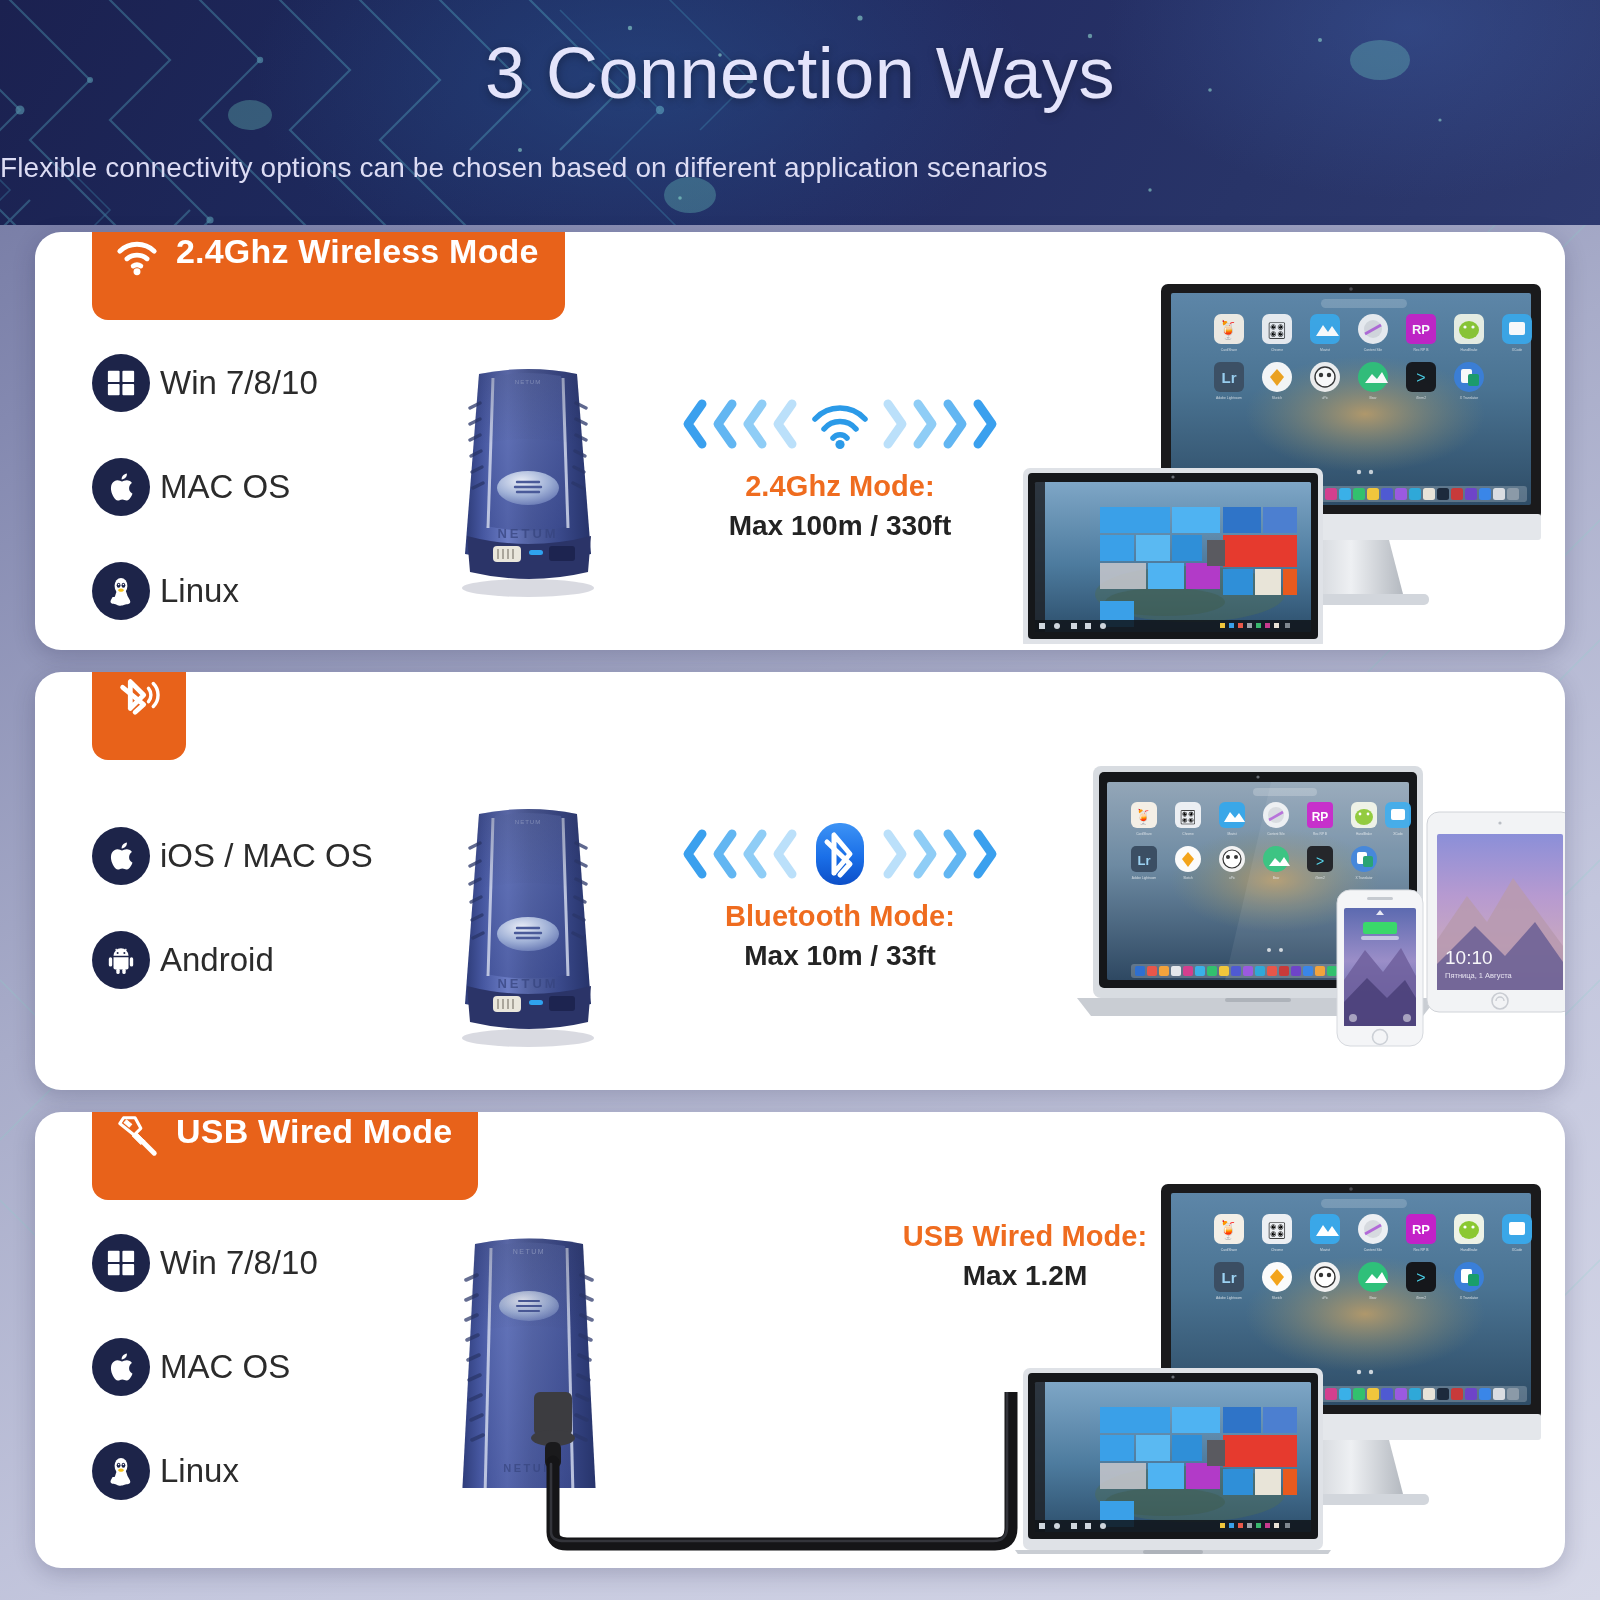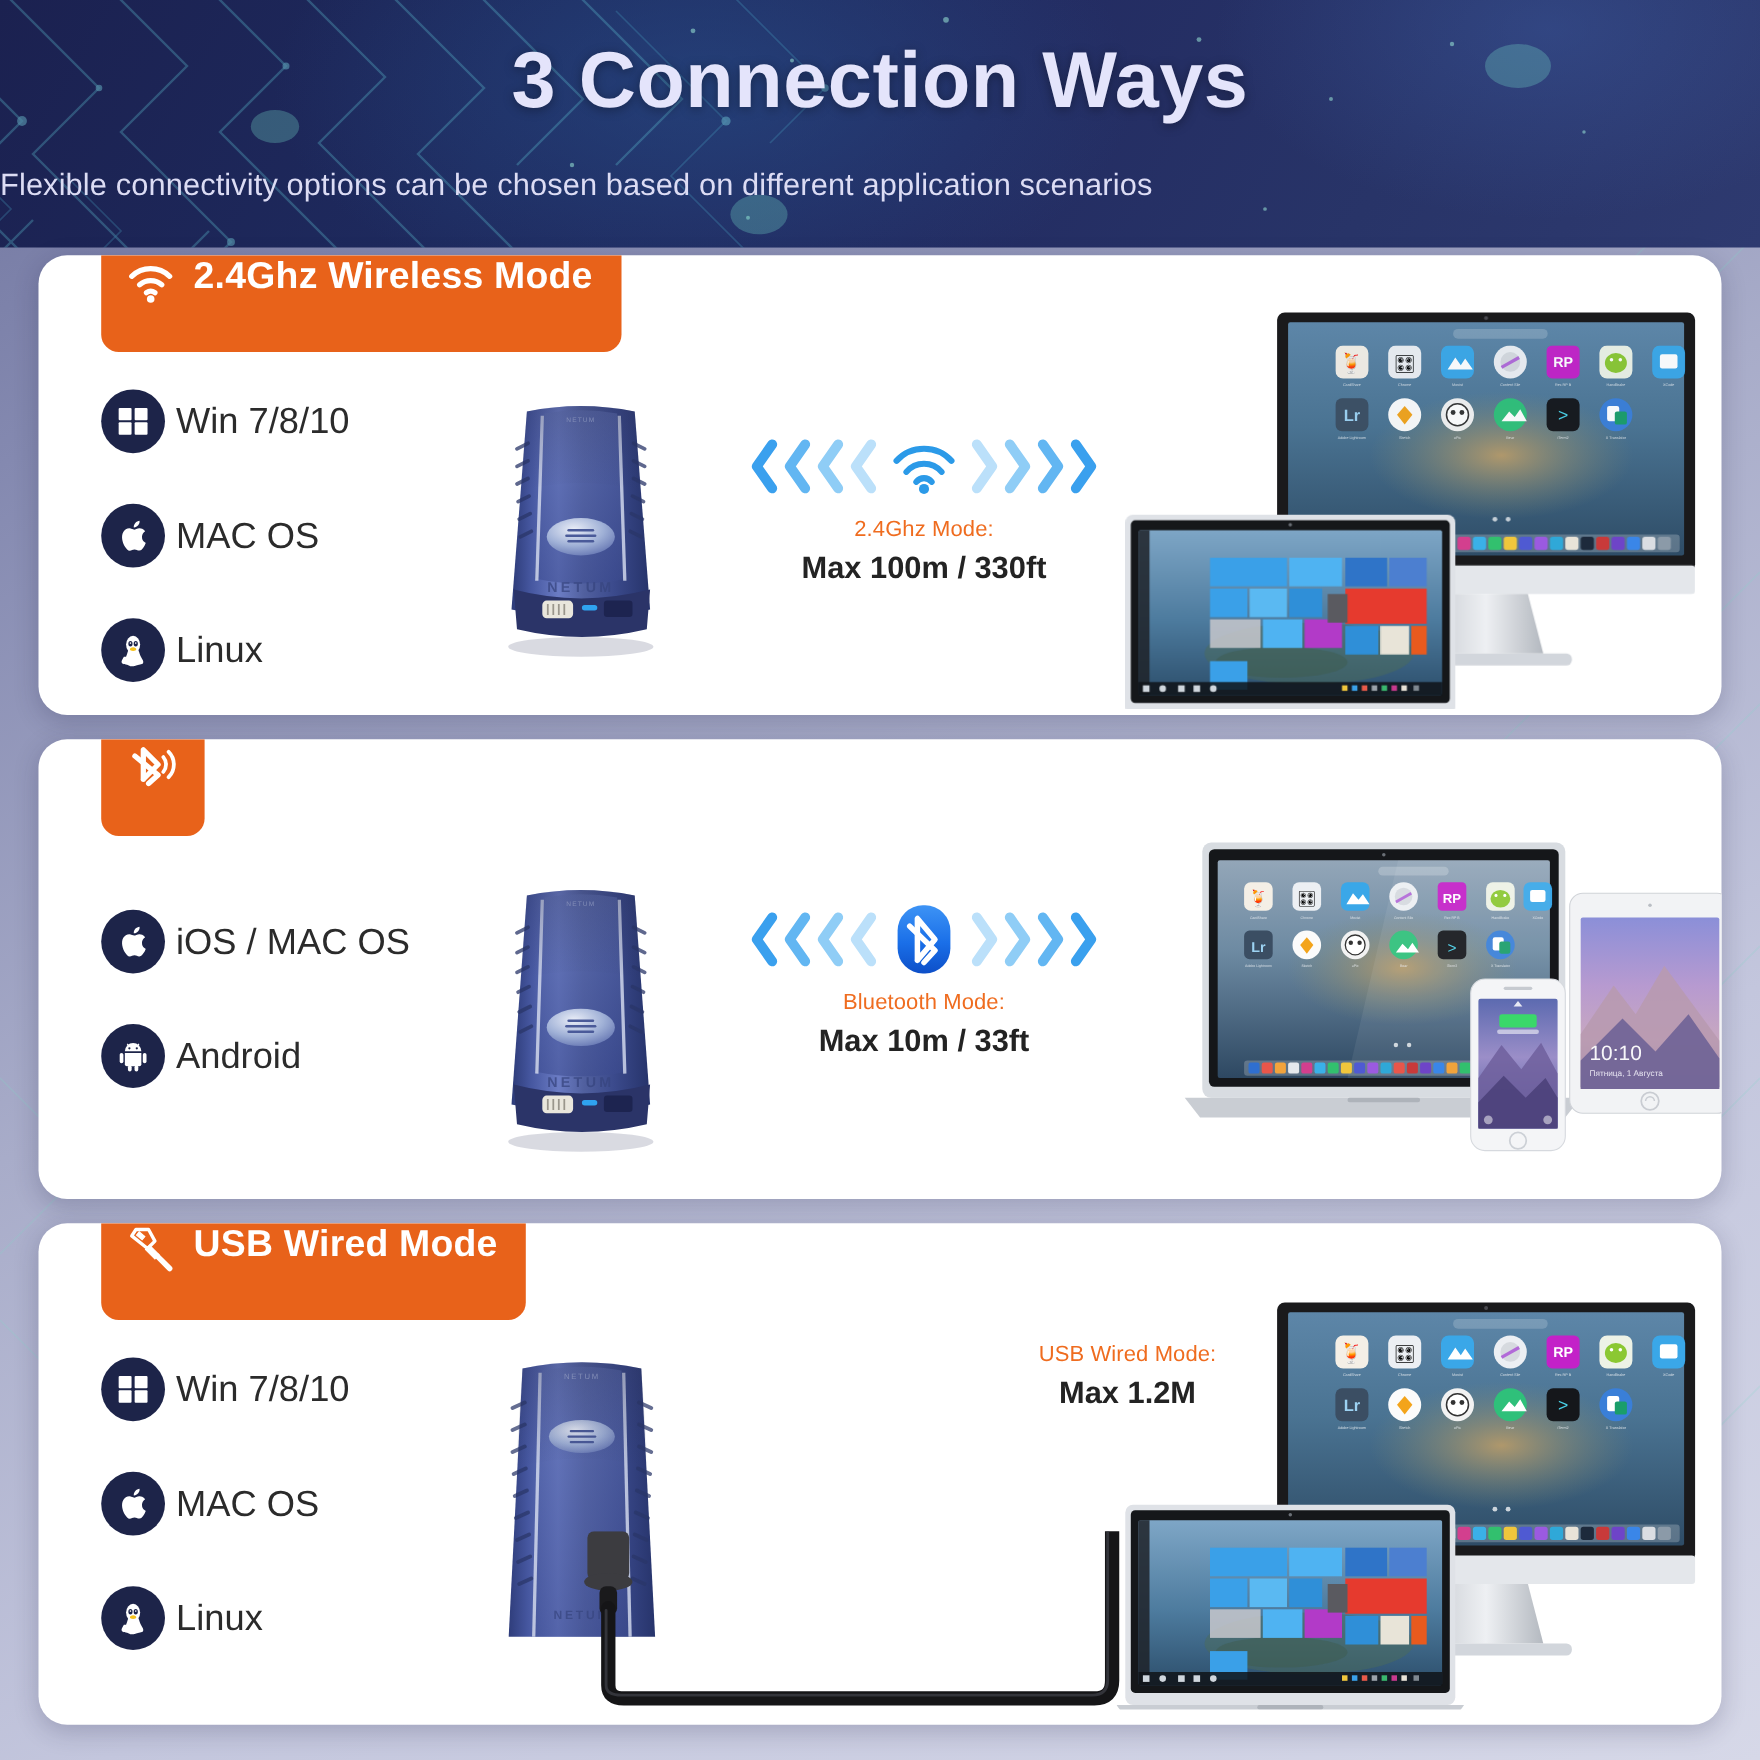--- a/index.html
+++ b/index.html
@@ -27,21 +27,21 @@
       radial-gradient(ellipse 560px 300px at 40% 35%, rgba(40,80,140,.55) 0%, rgba(20,35,85,0) 70%),
       radial-gradient(ellipse 420px 240px at 88% 12%, rgba(60,90,160,.45) 0%, rgba(20,35,85,0) 72%),
       linear-gradient(120deg,#1b2150 0%,#1e2a5e 30%,#232c62 55%,#283468 78%,#2e3a70 100%);
   }
   #header .traces{ position:absolute; left:-40px; top:-30px; width:820px; height:330px; opacity:.55;}
   #header .sparks{ position:absolute; inset:0; }
 
   .title{
     position:absolute; left:0; top:32px; width:1600px;
     text-align:center;
-    font-size:72px; font-weight:bold; letter-spacing:.5px;
+    font-size:72px; font-weight:normal; letter-spacing:.5px;
     color:#e4e4fb;
     text-shadow:0 2px 10px rgba(0,0,0,.35);
   }
   .subtitle{
     position:absolute; left:0; top:152px; width:1600px;
     font-size:28px; font-weight:500;
     color:#dcdcf4;
     letter-spacing:.1px;
   }
 
@@ -99,21 +99,21 @@
 
   
   .signal{ position:absolute; text-align:center; }
   #card-wireless  .signal{ left:645px; top:160px; width:320px; }
   #card-bluetooth .signal{ left:645px; top:150px; width:320px; }
 
   .chevrow{ display:flex; align-items:center; justify-content:center; gap:0px; height:64px;}
   .chev{ width:30px; height:56px; }
   .modecap{
     margin-top:14px;
-    font-size:20px; font-weight:normal; color:#ef6c1f; letter-spacing:.1px;
+    font-size:29px; font-weight:bold; color:#ef6c1f; letter-spacing:.1px;
   }
   .moderange{
     margin-top:7px;
     font-size:28px; font-weight:bold; color:#232323;
   }
 
   
   #usb-caption{ position:absolute; left:840px; top:108px; width:300px; text-align:center;}
   #usb-caption .modecap{ margin-top:0; }
 

